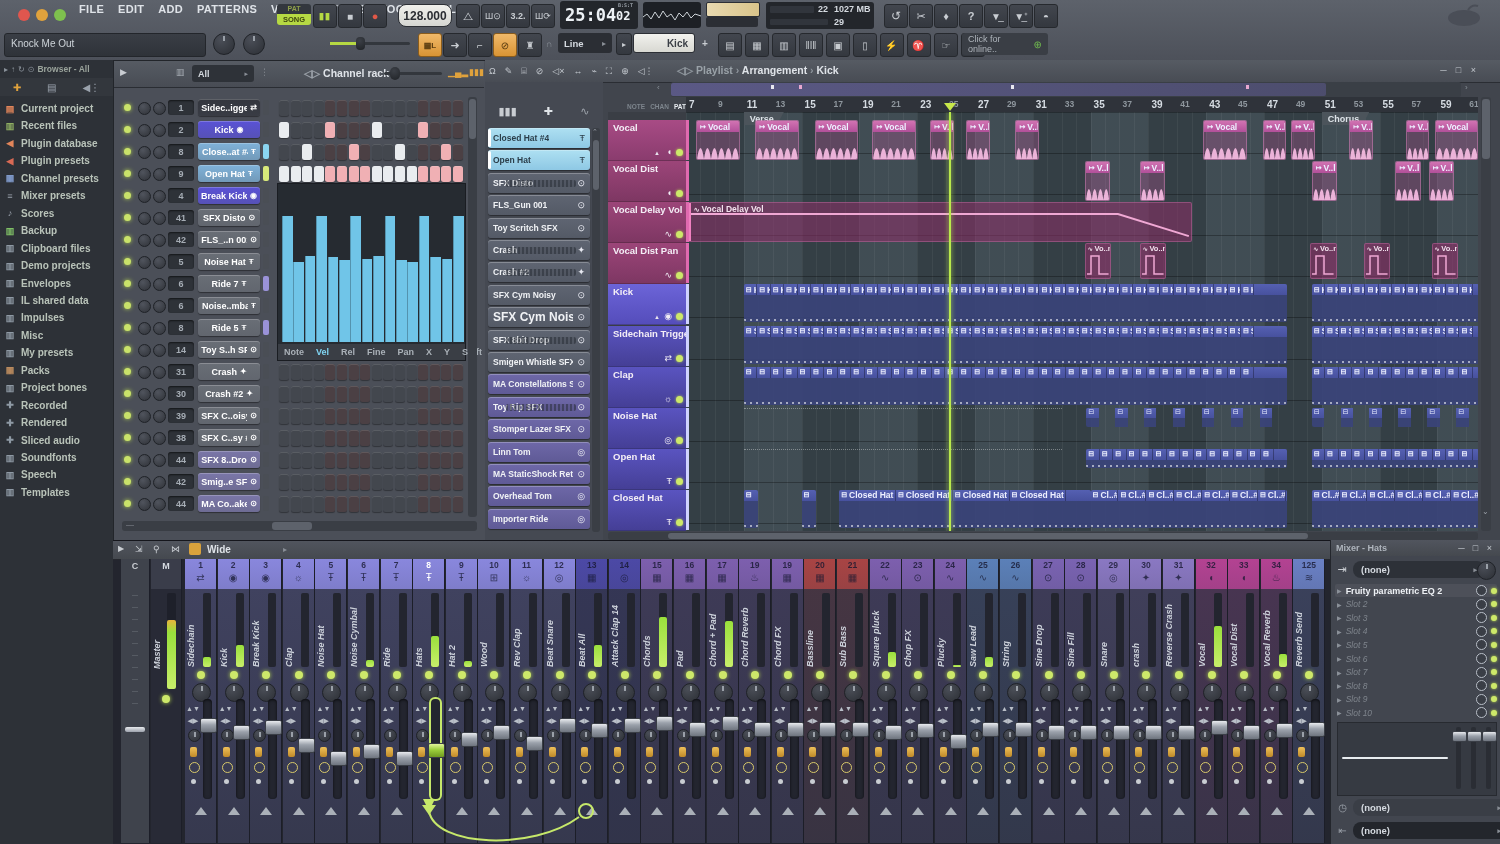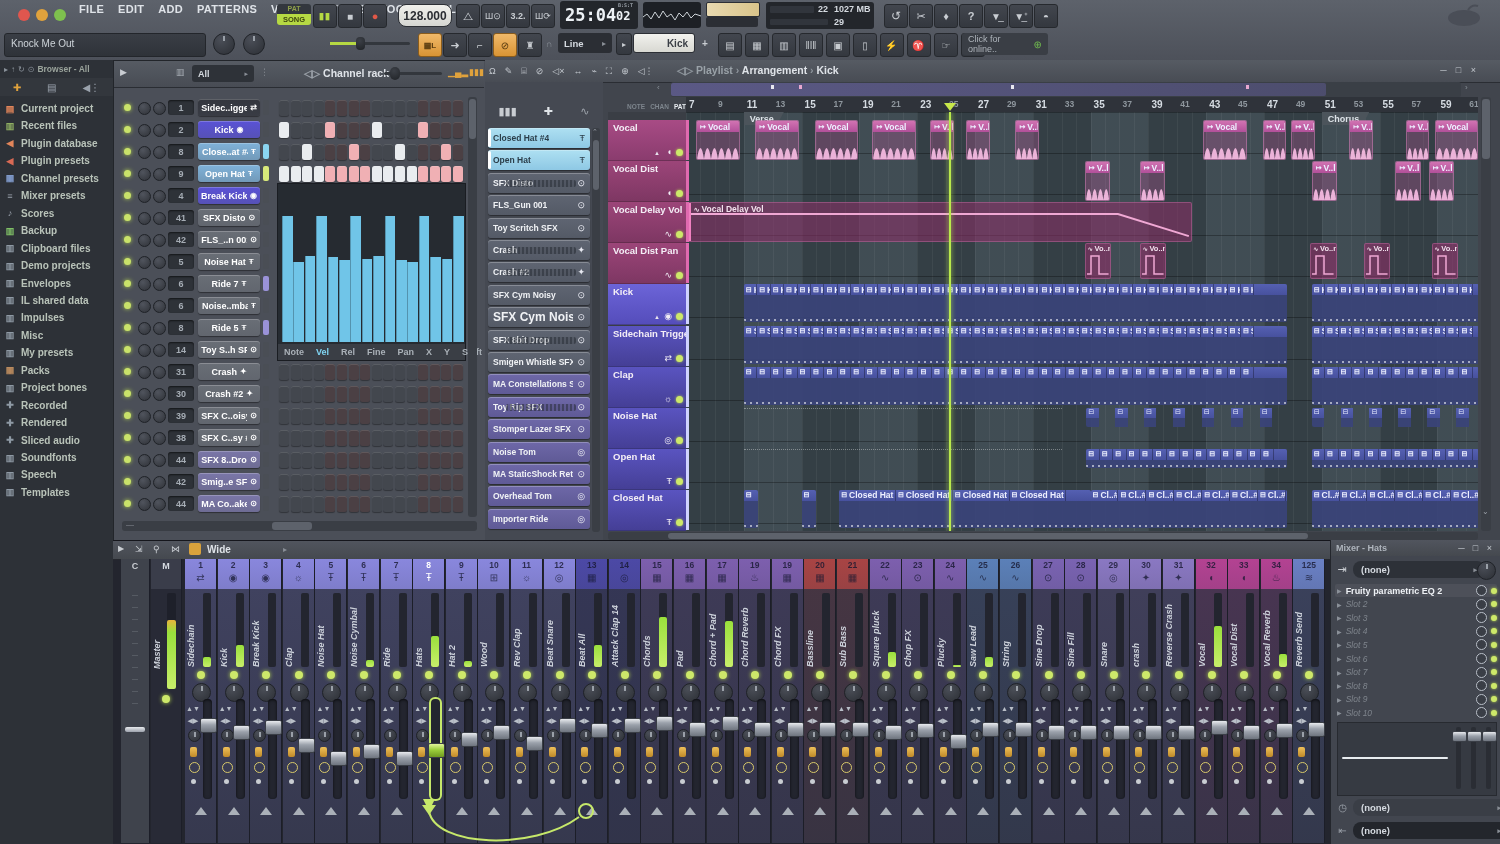--- a/index.html
+++ b/index.html
@@ -1985,21 +1985,21 @@
           <div class="abs" style="left: 3px; top: 314.8px; width: 102px; height: 20px; border-radius: 3px; background: linear-gradient(rgb(110, 104, 168), rgb(95, 90, 150)); box-shadow: rgba(255, 255, 255, 0.25) 0px 1px 0px inset, rgba(0, 0, 0, 0.4) 0px 1px 1px; display: flex; align-items: center; justify-content: space-between; padding: 0px 5px; box-sizing: border-box;">
             <span style="font-size: 8.5px; font-weight: bold; color: rgb(240, 242, 245); white-space: nowrap; overflow: hidden; max-width: 80px;">Toy Rip SFX</span>
             <span style="font-size: 9px; color: rgb(232, 234, 242);">⊙</span>
             <div class="abs" style="left: 18px; top: 7px; width: 70px; height: 7px; background: repeating-linear-gradient(90deg, rgba(35, 40, 48, 0.55) 0px, rgba(35, 40, 48, 0.55) 2px, rgba(35, 40, 48, 0.15) 2px, rgba(35, 40, 48, 0.15) 4px); border-radius: 2px;"></div>
           </div>
           <div class="abs" style="left: 3px; top: 337.2px; width: 102px; height: 20px; border-radius: 3px; background: linear-gradient(rgb(110, 104, 168), rgb(95, 90, 150)); box-shadow: rgba(255, 255, 255, 0.25) 0px 1px 0px inset, rgba(0, 0, 0, 0.4) 0px 1px 1px; display: flex; align-items: center; justify-content: space-between; padding: 0px 5px; box-sizing: border-box;">
             <span style="font-size: 8.5px; font-weight: bold; color: rgb(240, 242, 245); white-space: nowrap; overflow: hidden; max-width: 80px;">Stomper Lazer SFX</span>
             <span style="font-size: 9px; color: rgb(232, 234, 242);">⊙</span>
           </div>
           <div class="abs" style="left: 3px; top: 359.6px; width: 102px; height: 20px; border-radius: 3px; background: linear-gradient(rgb(110, 104, 168), rgb(95, 90, 150)); box-shadow: rgba(255, 255, 255, 0.25) 0px 1px 0px inset, rgba(0, 0, 0, 0.4) 0px 1px 1px; display: flex; align-items: center; justify-content: space-between; padding: 0px 5px; box-sizing: border-box;">
-            <span style="font-size: 8.5px; font-weight: bold; color: rgb(240, 242, 245); white-space: nowrap; overflow: hidden; max-width: 80px;">Noise Tom</span>
+            <span style="font-size: 8.5px; font-weight: bold; color: rgb(240, 242, 245); white-space: nowrap; overflow: hidden; max-width: 80px;">Linn Tom</span>
             <span style="font-size: 9px; color: rgb(232, 234, 242);">◎</span>
           </div>
           <div class="abs" style="left: 3px; top: 382px; width: 102px; height: 20px; border-radius: 3px; background: linear-gradient(rgb(110, 104, 168), rgb(95, 90, 150)); box-shadow: rgba(255, 255, 255, 0.25) 0px 1px 0px inset, rgba(0, 0, 0, 0.4) 0px 1px 1px; display: flex; align-items: center; justify-content: space-between; padding: 0px 5px; box-sizing: border-box;">
             <span style="font-size: 8.5px; font-weight: bold; color: rgb(240, 242, 245); white-space: nowrap; overflow: hidden; max-width: 80px;">MA StaticShock Retro..</span>
             <span style="font-size: 9px; color: rgb(232, 234, 242);">⊙</span>
           </div>
           <div class="abs" style="left: 3px; top: 404.4px; width: 102px; height: 20px; border-radius: 3px; background: linear-gradient(rgb(110, 104, 168), rgb(95, 90, 150)); box-shadow: rgba(255, 255, 255, 0.25) 0px 1px 0px inset, rgba(0, 0, 0, 0.4) 0px 1px 1px; display: flex; align-items: center; justify-content: space-between; padding: 0px 5px; box-sizing: border-box;">
             <span style="font-size: 8.5px; font-weight: bold; color: rgb(240, 242, 245); white-space: nowrap; overflow: hidden; max-width: 80px;">Overhead Tom</span>
             <span style="font-size: 9px; color: rgb(232, 234, 242);">◎</span>
           </div>

